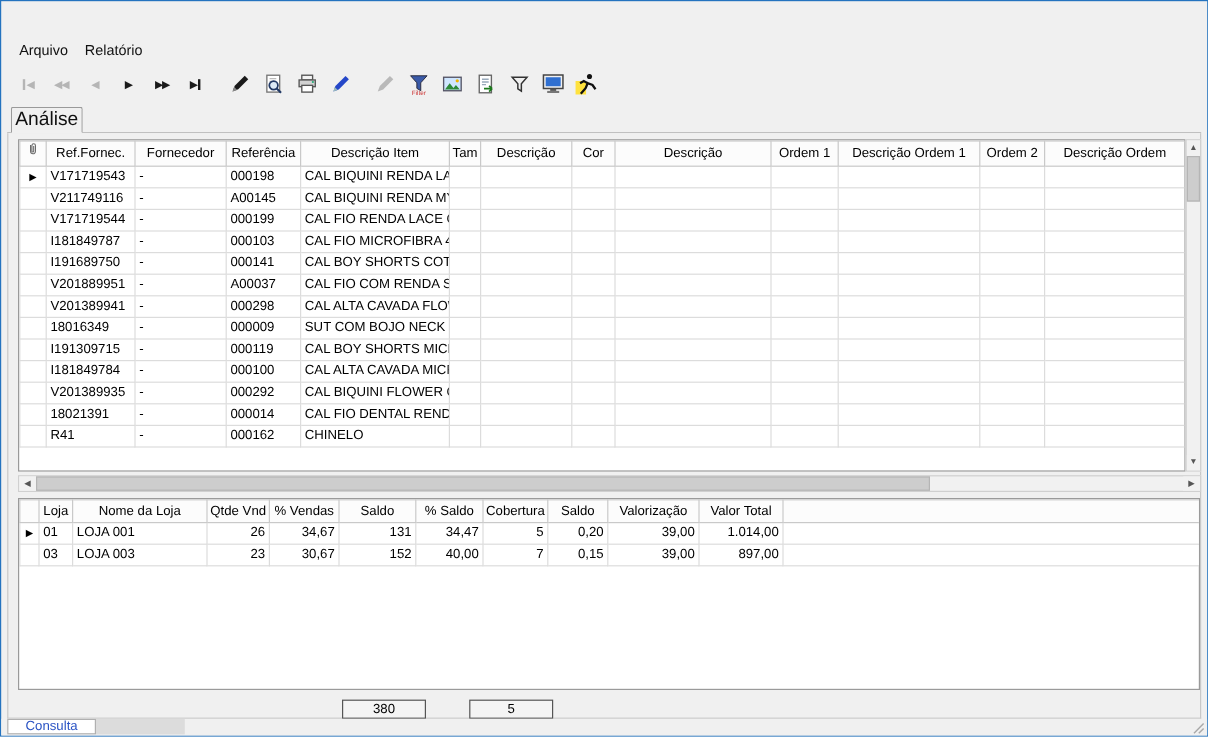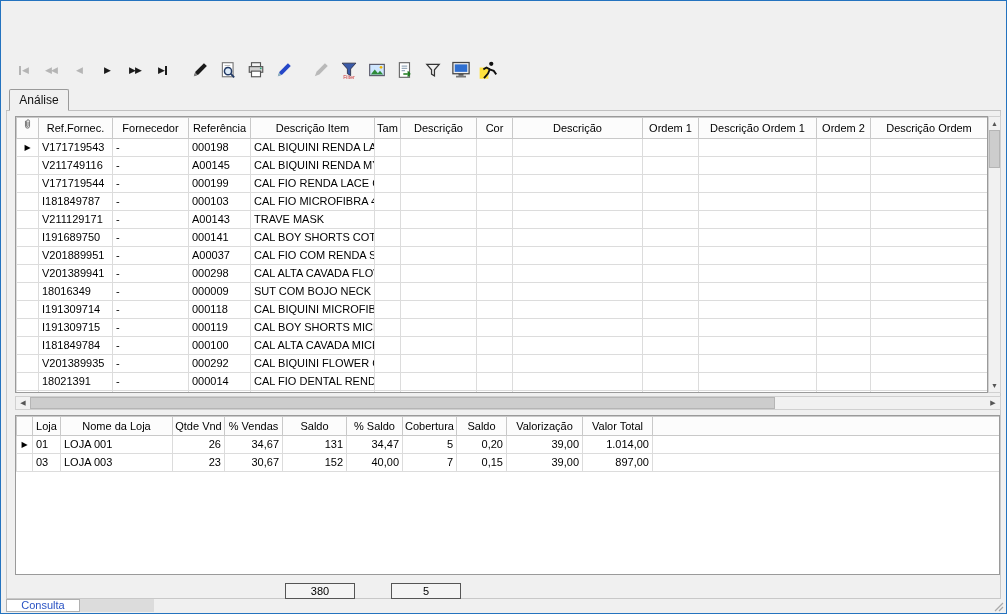--- a/index.html
+++ b/index.html
@@ -23,21 +23,21 @@
   
   .toolbar { position:absolute; top:52px; left:0; right:0; height:34px; display:flex; align-items:center; padding-left:10px; gap:4px; }
   .tbtn { width:24px; height:24px; display:flex; align-items:center; justify-content:center; flex:0 0 auto; }
   .nav { font-size:9px; color:#1a1a1a; letter-spacing:-1px; }
   .nav.disabled { color:#b5b5b5; }
   .vbar { width:2px; height:9px; background:currentColor; margin:0 1px; display:inline-block; }
   .tbtn.gap { margin-left:9px; }
 
   
   .tabstrip { position:absolute; top:86px; left:5px; right:5px; height:24px; border-bottom:1px solid #c0c0c0; }
-  .tab { position:absolute; left:3px; bottom:-1px; height:22px; width:60px; background:#f0f0f0; border:1px solid #9a9a9a; border-bottom:1px solid #f0f0f0; border-radius:2px 2px 0 0; display:flex; align-items:center; justify-content:center; font-size:12px; color:#111; }
+  .tab { position:absolute; left:3px; bottom:-1px; height:22px; width:60px; background:#f0f0f0; border:1px solid #9a9a9a; border-bottom:1px solid #f0f0f0; border-radius:2px 2px 0 0; display:flex; align-items:center; justify-content:center; font-size:16px; color:#111; }
   .page { position:absolute; top:110px; left:5px; width:995px; height:488px; background:#f0f0f0; border:1px solid #c8c8c8; border-top:none;padding-left:20px; }
 
   
   .grid1-wrap { position:absolute; left:8px; top:5px; width:973px; height:277px; background:#fff; border:1px solid #9a9a9a; overflow:hidden; }
   .grid2-wrap { position:absolute; left:8px; top:304px; width:985px; height:160px; background:#fff; border:1px solid #9a9a9a; overflow:hidden; }
   table.grid { border-collapse:collapse; table-layout:fixed; font-size:11px; color:#000; }
   #grid1-table { width:971px; }
   #grid2-table { width:998px; }
   .grid th { border:1px solid #c9c9c9; height:18px; line-height:18px; font-weight:normal; text-align:center; padding:0 2px; overflow:hidden; white-space:nowrap; background:#fcfcfc; }
   .grid td { border:1px solid #dcdcdc; height:17px; line-height:17px; padding:0 3px; overflow:hidden; white-space:nowrap; background:#fff; }
@@ -68,20 +68,24 @@
   .status-tab { position:absolute; left:5px; top:0; width:74px; height:13px; background:#fff; border:1px solid #b0b0b0; color:#2a53c4; font-size:11px; line-height:11px; display:flex; align-items:center; justify-content:center; }
   .status-seg { position:absolute; left:79px; top:0; width:74px; height:13px; background:#dcdcdc; }
   .grip { position:absolute; right:2px; bottom:1px; }
 </style>
 </head>
 <body>
 
 <div class="window">
 
 
+  <div class="menubar">
+    <span class="menu-item">Arquivo</span>
+    <span class="menu-item">Relatório</span>
+  </div>
 
   <div class="toolbar">
     <span class="tbtn nav disabled">
         <span class="vbar"></span>
         <span>◀</span>
       </span>
     <span class="tbtn nav disabled">
         <span>◀◀</span>
       </span>
     <span class="tbtn nav disabled">
@@ -275,35 +279,20 @@
             <td></td>
             <td></td>
             <td></td>
             <td></td>
             <td></td>
             <td></td>
             <td></td>
           </tr>
             <tr>
             <td class="marker"></td>
-            <td>V211129171</td>
-            <td>-</td>
-            <td>A00143</td>
-            <td>TRAVE MASK</td>
-            <td></td>
-            <td></td>
-            <td></td>
-            <td></td>
-            <td></td>
-            <td></td>
-            <td></td>
-            <td></td>
-          </tr>
-            <tr>
-            <td class="marker"></td>
             <td>I191689750</td>
             <td>-</td>
             <td>000141</td>
             <td>CAL BOY SHORTS COTTO</td>
             <td></td>
             <td></td>
             <td></td>
             <td></td>
             <td></td>
             <td></td>
@@ -339,35 +328,20 @@
             <td></td>
             <td></td>
             <td></td>
           </tr>
             <tr>
             <td class="marker"></td>
             <td>18016349</td>
             <td>-</td>
             <td>000009</td>
             <td>SUT COM BOJO NECK LI</td>
-            <td></td>
-            <td></td>
-            <td></td>
-            <td></td>
-            <td></td>
-            <td></td>
-            <td></td>
-            <td></td>
-          </tr>
-            <tr>
-            <td class="marker"></td>
-            <td>I191309714</td>
-            <td>-</td>
-            <td>000118</td>
-            <td>CAL BIQUINI MICROFIB</td>
             <td></td>
             <td></td>
             <td></td>
             <td></td>
             <td></td>
             <td></td>
             <td></td>
             <td></td>
           </tr>
             <tr>

